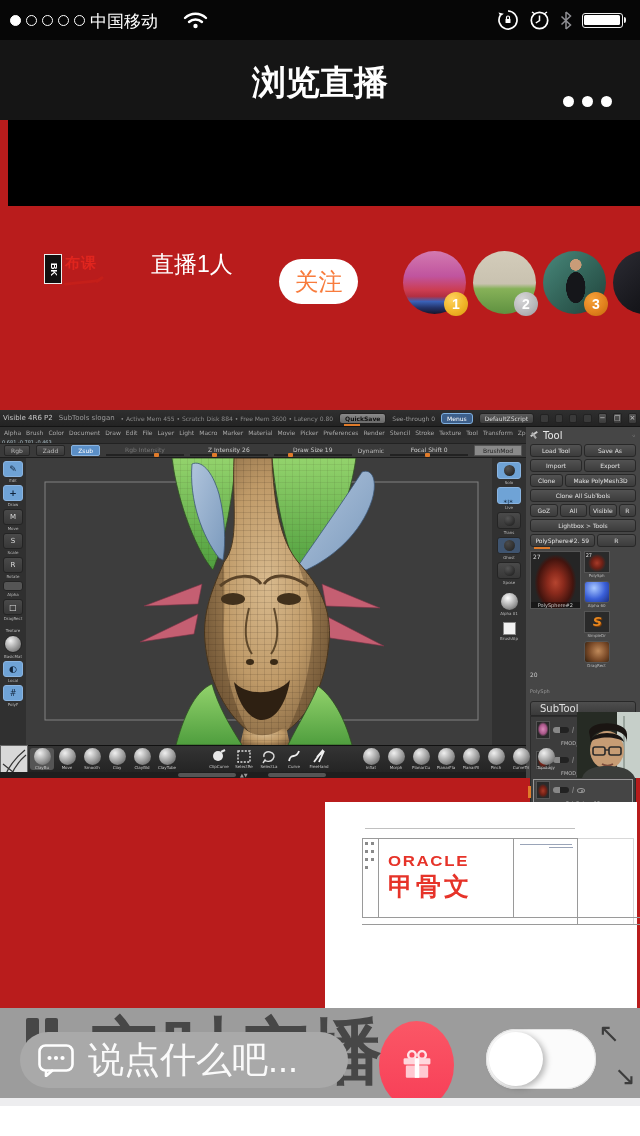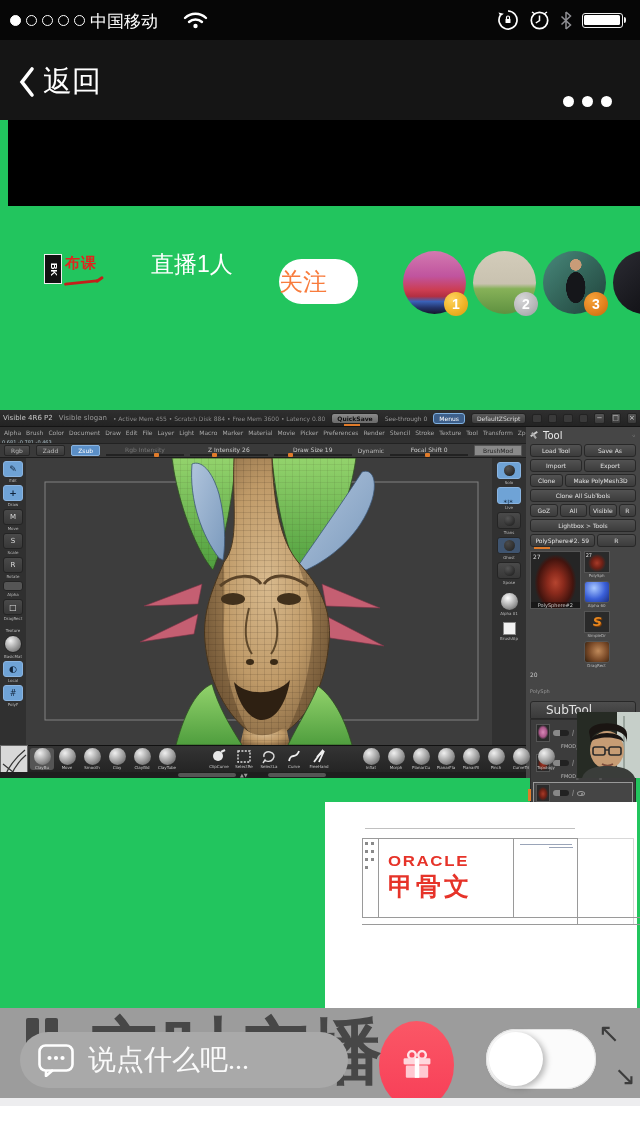--- a/index.html
+++ b/index.html
@@ -1,18 +1,18 @@
 <!DOCTYPE html>
 <html><head>
 <meta charset="utf-8">
 <style>
   * { margin:0; padding:0; box-sizing:border-box; }
   html,body { width:640px; height:1136px; background:#000; overflow:hidden;
     font-family:"Liberation Sans","DejaVu Sans",sans-serif; -webkit-text-size-adjust:none; }
-  .screen { position:relative; width:640px; height:1136px; background:#22c55e; overflow:hidden; }
+  .screen { position:relative; width:640px; height:1136px; background:#b91c1c; overflow:hidden; }
   .abs { position:absolute; }
 
   
   .status-bar { left:0; top:0; width:640px; height:40px; background:#060606; }
   .sig-dots { left:10px; top:15px; display:flex; gap:5px; }
   .sig-dots i { width:11px; height:11px; border-radius:50%; border:1.2px solid #fff; }
   .sig-dots i:first-child { background:#fff; }
   .carrier { left:90px; top:10px; color:#fff; font-size:17px; }
   .wifi { left:183px; top:11px; }
   .sb-time { left:0; top:8px; width:640px; text-align:center; color:#fff; font-size:20px; font-weight:600; }
@@ -31,21 +31,21 @@
   .bk-logo { left:36px; top:132px; width:62px; height:48px; }
   .bk-box { position:absolute; left:0; top:2px; width:18px; height:30px; border:1.5px solid #eee; background:#111;
     color:#fff; font-size:9px; font-weight:700; writing-mode:vertical-rl; text-align:center; line-height:15px; }
   .bk-name { position:absolute; left:21px; top:2px; color:#e0251e; font-size:15px; font-weight:700; letter-spacing:1px; }
   .bk-swoosh { position:absolute; left:20px; top:26px; width:40px; height:8px; }
   .bk-swoosh b { position:absolute; left:0; top:3px; width:34px; height:3px; background:#c41f1a; transform:rotate(-6deg); border-radius:2px; }
   .bk-swoosh i { position:absolute; right:0; top:0; width:9px; height:3px; background:#c41f1a; transform:rotate(-35deg); border-radius:2px; }
   .live-count { left:103px; top:129px; color:#fff; font-size:23px;margin-left:40px; }
   .host-line { left:103px; top:162px; color:#f2f2f2; font-size:21px; }
   .follow-btn { left:271px; top:139px; width:79px; height:45px; background:#fff; border-radius:23px;
-    display:flex; align-items:center; justify-content:flex-start; font-size:24px; }
+    display:flex; align-items:center; justify-content:center; font-size:24px; }
   .avatars { left:395px; top:131px; display:flex; gap:7px; }
   .avatar { position:relative; width:63px; height:63px; border-radius:50%; flex:0 0 63px; }
   .av1 { background:linear-gradient(180deg,#d37ab0 0%,#c0549e 40%,#cc3d52 62%,#b32f42 72%,#3a62b8 80%,#24346a 90%,#15152a 100%); }
   .av2 { background:linear-gradient(180deg,#d3ccba 0%,#c9c2b0 52%,#86b158 60%,#5f9140 100%); }
   .av3 { background:radial-gradient(ellipse 26% 42% at 52% 58%, #15161a 0%, #15161a 58%, rgba(0,0,0,0) 60%),
          radial-gradient(circle 8px at 52% 22%, #c99c78 0%, #c99c78 70%, rgba(0,0,0,0) 75%),
          linear-gradient(135deg,#49897c 0%,#35685d 45%,#20423b 100%); }
   .av4 { background:linear-gradient(135deg,#2c2c34 0%,#17171c 60%,#0c0c10 100%); }
   .badge { position:absolute; right:-2px; bottom:-2px; width:24px; height:24px; border-radius:50%;
     display:flex; align-items:center; justify-content:center; color:#fff; font-size:14px; font-weight:700; }
@@ -149,21 +149,21 @@
   .tp-grid .st-thumb:nth-child(1) { background-image:radial-gradient(ellipse 50% 60% at 50% 55%, #a83a28 0%, #6e2015 45%, rgba(0,0,0,0) 75%); }
   .tp-grid .st-thumb:nth-child(2) { background-image:radial-gradient(circle at 38% 30%, #a9c8ff 0%, #3a5fd8 55%, #1c2f7e 100%); border-radius:3px; }
   .tp-grid .st-thumb:nth-child(3)::before { content:"S"; position:absolute; left:8px; top:2px; color:#e8871e; font-size:13px; font-weight:700; font-style:italic; text-shadow:1px 1px 0 #7a3c08; }
   .tp-grid .st-thumb:nth-child(4) { background-image:radial-gradient(circle at 55% 45%, #c08a5a 0%, #7a4a28 55%, #33200f 100%); border-radius:3px; }
   .tp-below { margin-top:2px; }
   .tp-below .c { color:#ccc; font-size:6px; display:block; }
   .tp-below .l { color:#999; font-size:5px; }
 
   .subtool { margin-top:4px; }
   .st-head { background:linear-gradient(#4e4e4e,#3a3a3a); border:1px solid #282828; border-radius:3px 3px 0 0;
-    color:#e0e0e0; font-size:12px; padding:1px 15px; }
+    color:#e0e0e0; font-size:10px; padding:1px 9px; }
   .st-list { background:#3c3c3c; border:1px solid #2c2c2c; padding:2px; }
   .st-item { position:relative; padding:1px 2px; margin-bottom:1px; border:1px solid transparent; }
   .st-item.selected { border-color:#999; background:#454545; }
   .st-item.selected::before { content:""; position:absolute; left:-6px; top:6px; width:3px; height:12px; background:#e07b2a; }
   .st-row { display:flex; align-items:center; gap:3px; }
   .st-mini { width:14px; height:18px; background:#2a2a2a; border:1px solid #555;
     background-image:radial-gradient(ellipse 55% 55% at 50% 55%, #a83a28 0%, #6e2015 50%, rgba(0,0,0,0) 80%); }
   .st-item:nth-child(1) .st-mini { background-image:radial-gradient(ellipse 55% 55% at 50% 45%, #d989b8 0%, #a85688 55%, rgba(0,0,0,0) 82%); }
   .pill { width:16px; height:6px; border-radius:3px; background:linear-gradient(90deg,#888 0 45%,#222 45%); }
   .pen { color:#aaa; font-size:7px; transform:rotate(-10deg); }
@@ -199,22 +199,22 @@
   .doc-mark { position:absolute; background:#8a8a8a; width:3px; height:3px; }
 
   
   .bottom-overlay { left:0; top:1008px; width:640px; height:90px; background:#9c9c9c; z-index:2; }
   .bc-text { position:absolute; left:88px; top:-4px; color:#474747; font-size:72px; font-weight:600; letter-spacing:2px; white-space:nowrap; }
   .pause-ico { position:absolute; left:26px; top:10px; width:34px; height:52px; }
   .pause-ico i { position:absolute; top:0; width:13px; height:52px; background:#474747; border-radius:2px; }
   .pause-ico i:first-child { left:0; } .pause-ico i:last-child { left:19px; }
   .chat-pill { position:absolute; left:20px; top:24px; width:328px; height:56px; background:#a9a9a9; border-radius:28px;
     display:flex; align-items:center; gap:14px; padding:0 18px; z-index:3; }
-  .chat-input { border:none; outline:none; background:transparent; color:#fff; font-size:28px; width:230px;
-    font-family:Liberation Serif, serif; }
+  .chat-input { border:none; outline:none; background:transparent; color:#fff; font-size:36px; width:230px;
+    font-family:Liberation Sans, sans-serif; }
   .chat-input::placeholder { color:#fff; opacity:.95; }
   .gift-btn { position:absolute; left:379px; top:13px; width:75px; height:88px; border-radius:50%;
     background:linear-gradient(180deg,#fb5766,#f73e57); display:flex; align-items:center; justify-content:center; z-index:4; }
   .toggle { position:absolute; left:486px; top:21px; width:110px; height:60px; background:#fbfbfb; border-radius:30px;
     box-shadow:inset 0 0 0 1px #e4e4e4; z-index:4; }
   .knob { position:absolute; left:3px; top:3px; width:54px; height:54px; border-radius:50%; background:#fff;
     box-shadow:3px 2px 6px rgba(0,0,0,.28); }
   .expand { position:absolute; left:598px; top:10px; width:42px; height:76px; color:#3c3c3c; z-index:4; }
   .expand .a1 { position:absolute; left:0; top:0; font-size:26px; }
   .expand .a2 { position:absolute; right:4px; bottom:2px; font-size:26px; }
@@ -258,26 +258,21 @@
       <div style="display:flex;align-items:center;">
         <div style="width:41px;height:15px;border:1px solid #f0f0f0;border-radius:3px;padding:1.5px;">
           <div style="width:100%;height:100%;background:#fff;border-radius:1.5px;"></div>
         </div>
         <div style="width:2.5px;height:6px;background:#f0f0f0;border-radius:0 2px 2px 0;margin-left:1px;"></div>
       </div>
     </div>
   </div>
 
   <div class="abs nav-bar">
-    <div class="abs back-group">
-      <svg width="17" height="32" viewBox="0 0 17 32">
-        <path d="M14,3 L4,16 L14,29" fill="none" stroke="#fff" stroke-width="3.6" stroke-linecap="round"></path>
-      </svg>
-      <span class="back-label">返回</span>
-    </div>
+    <div class="abs nav-title">浏览直播</div>
     <div class="abs more-dots">
         <i></i>
         <i></i>
         <i></i>
       </div>
   </div>
 
   <div class="abs stream-row">
     <div class="abs bk-logo">
       <span class="bk-box">BK</span>
@@ -302,21 +297,21 @@
         <span class="badge bronze">3</span>
       </div>
       <div class="avatar av4"></div>
     </div>
   </div>
 
   <div class="abs zbrush">
 
     <div class="zb-title">
       <span class="zb-app">Visible 4R6 P2</span>
-      <span class="zb-docname">Visible slogan</span>
+      <span class="zb-docname">SubTools slogan</span>
       <span class="zb-stats">• Active Mem 455 • Scratch Disk 884 • Free Mem 3600 • Latency 0.80</span>
       <span class="zb-btn qs">QuickSave</span>
       <span class="zb-sthru">See-through 0</span>
       <span class="zb-btn menus">Menus</span>
       <span class="zb-btn">DefaultZScript</span>
       <span class="zb-minibtn"></span>
       <span class="zb-minibtn"></span>
       <span class="zb-minibtn"></span>
       <span class="zb-minibtn"></span>
       <span class="zb-win">−</span>

